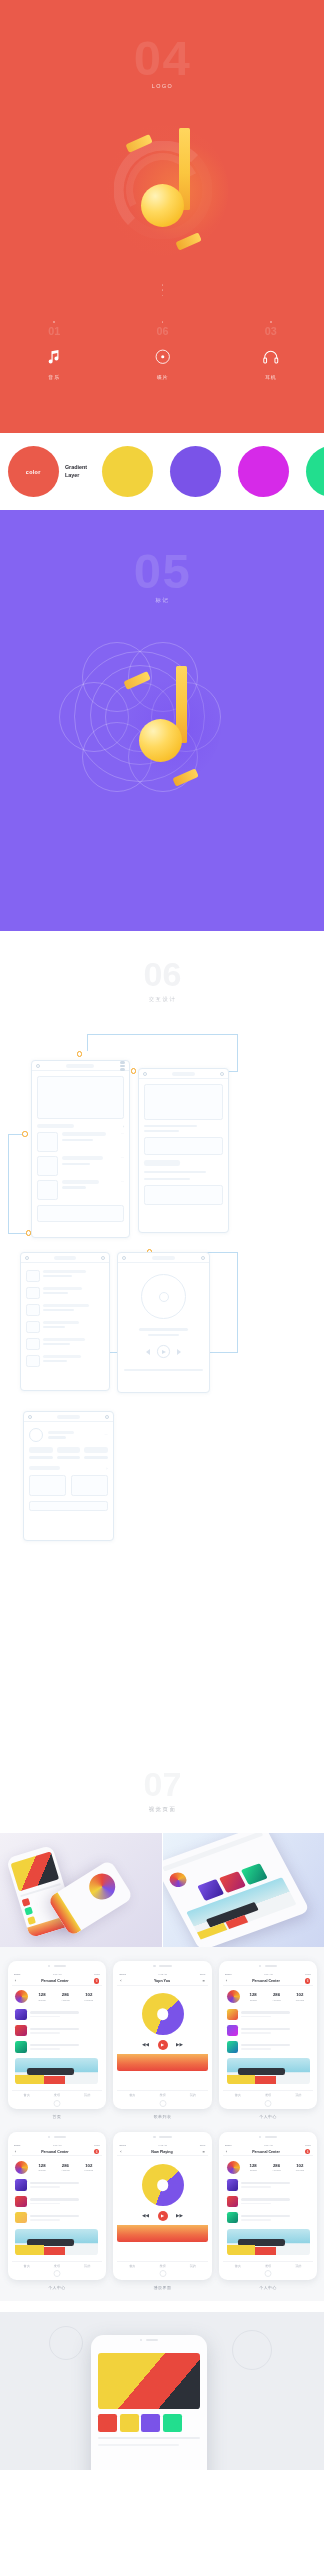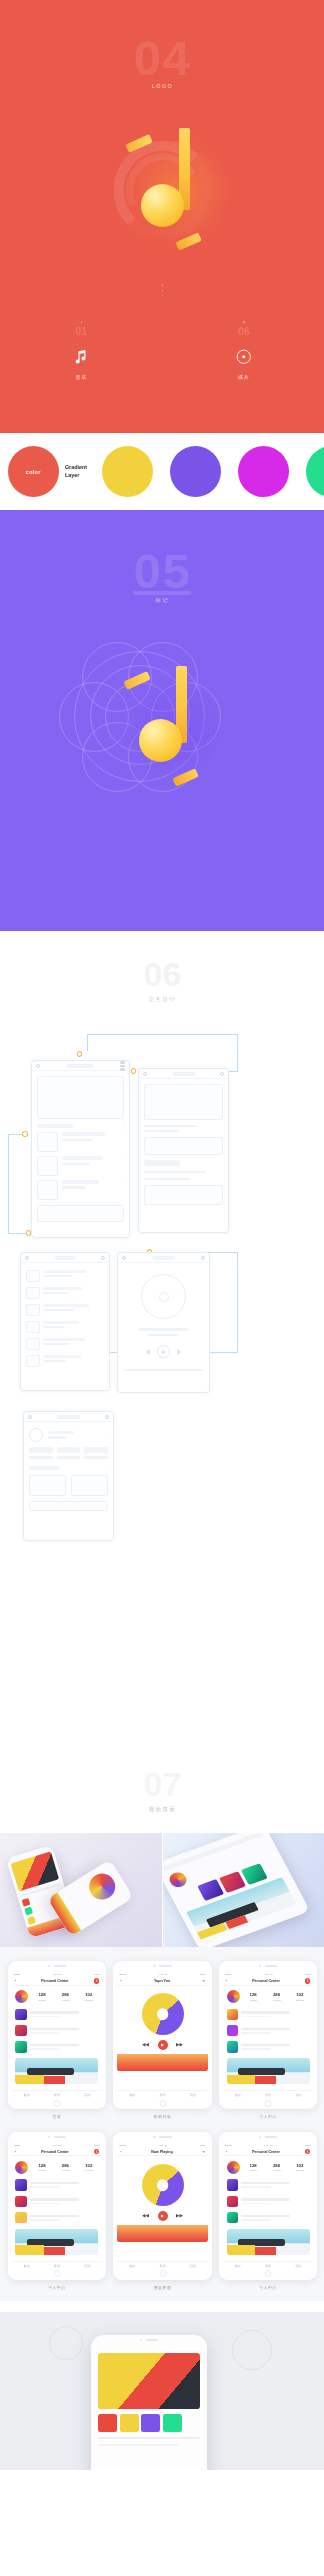--- a/index.html
+++ b/index.html
@@ -75,21 +75,21 @@
   .feat .flab { margin-top:7px; font-size:5px; color:rgba(255,255,255,0.82); letter-spacing:0.8px; }
 
   
   .colors { background:#ffffff; height:77px; display:flex; align-items:center; padding:0 7.7px; }
   .cc { width:51px; height:51px; border-radius:50%; flex:0 0 auto; display:flex; align-items:center; justify-content:center; }
   .cc span { font-size:5.4px; font-weight:700; color:#fff; letter-spacing:0.3px; }
   .gradlab { flex:0 0 auto; width:43px; padding-left:6.2px; font-size:5.4px; font-weight:700; color:#2b2b33; line-height:1.45; }
 
   
   .s05 { background:#8464f2; height:421px; }
-  .s05 .bignum { top:37px; color:rgba(255,255,255,0.13);text-decoration:underline; }
+  .s05 .bignum { top:37px; color:rgba(255,255,255,0.13); }
   .s05 .subcap { top:87px; color:rgba(255,255,255,0.62); }
   .grid-circles { position:absolute; left:0; right:0; top:124px; height:209px; }
   .gc { position:absolute; border-radius:50%; border:0.8px solid rgba(255,255,255,0.22); }
   .s05 .logo-wrap2 { position:absolute; left:0; right:0; top:147px; height:139px; }
   .s05 .note-stem { left:176px; top:9.3px; height:77px; }
   .s05 .note-head { left:139px; top:62px; width:43px; height:43px;
     background:radial-gradient(circle at 33% 28%, #fff3b8 0%, #ffd95e 38%, #f9c22f 72%, #f0a92c 100%); }
   .s05 .halo-p {
     position:absolute; left:50%; top:50%; transform:translate(-50%,-50%);
     width:116px; height:116px; border-radius:50%;
@@ -214,20 +214,32 @@
     <div class="feat">
       <div class="fdot"></div>
       <div class="fnum">06</div>
       <div class="ficon">
         <svg width="15.5" height="15.5" viewBox="0 0 20 20">
             <circle cx="10" cy="10" r="8.6" fill="none" stroke="#fff" stroke-width="1.1"></circle>
             <circle cx="10" cy="10" r="2" fill="#fff"></circle>
           </svg>
       </div>
       <div class="flab">碟片</div>
+    </div>
+    <div class="feat">
+      <div class="fdot"></div>
+      <div class="fnum">03</div>
+      <div class="ficon">
+        <svg width="15.5" height="14" viewBox="0 0 20 18">
+            <path d="M2.2 11V9.4a7.8 7.8 0 0 1 15.6 0V11" fill="none" stroke="#fff" stroke-width="1.3"></path>
+            <rect x="1" y="10.4" width="3.6" height="6.2" rx="1.2" fill="none" stroke="#fff" stroke-width="1.3"></rect>
+            <rect x="15.4" y="10.4" width="3.6" height="6.2" rx="1.2" fill="none" stroke="#fff" stroke-width="1.3"></rect>
+          </svg>
+      </div>
+      <div class="flab">耳机</div>
     </div>
   </div>
 </section>
 
 <section class="sec colors">
   <div class="cc" style="background:#ea5a4a">
     <span>color</span>
   </div>
   <div class="gradlab">
     <span>Gradient</span><br>

